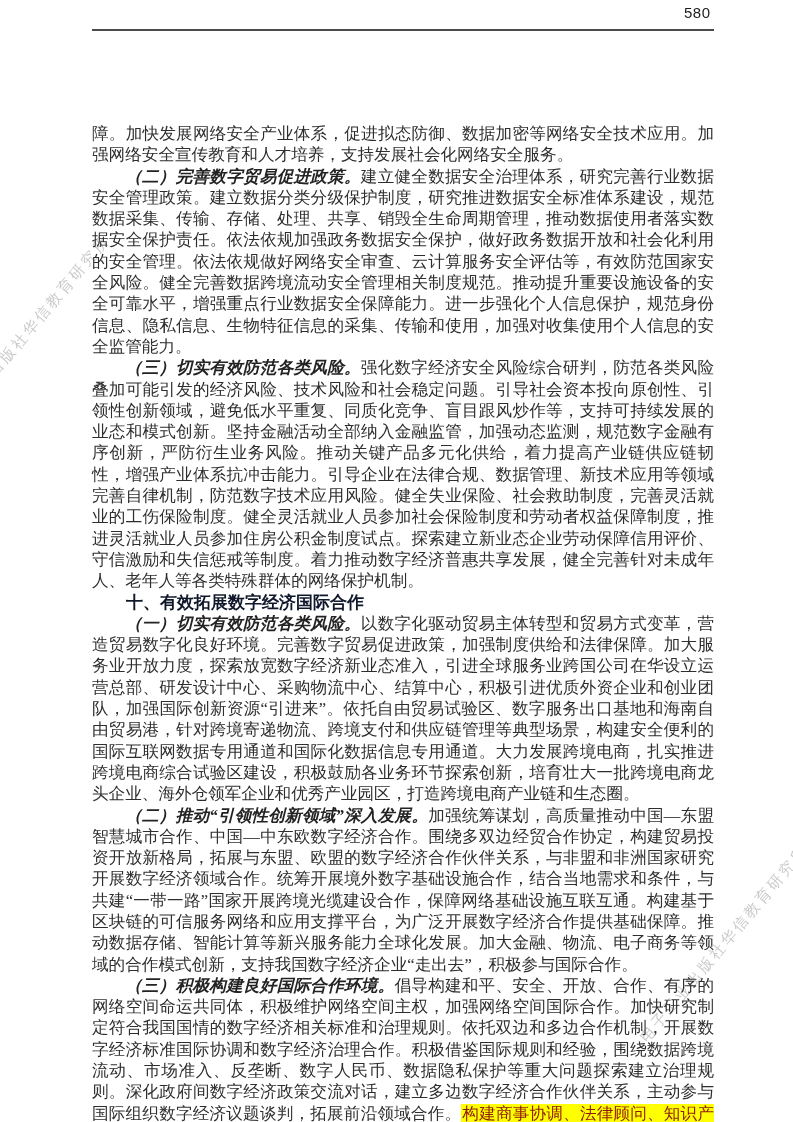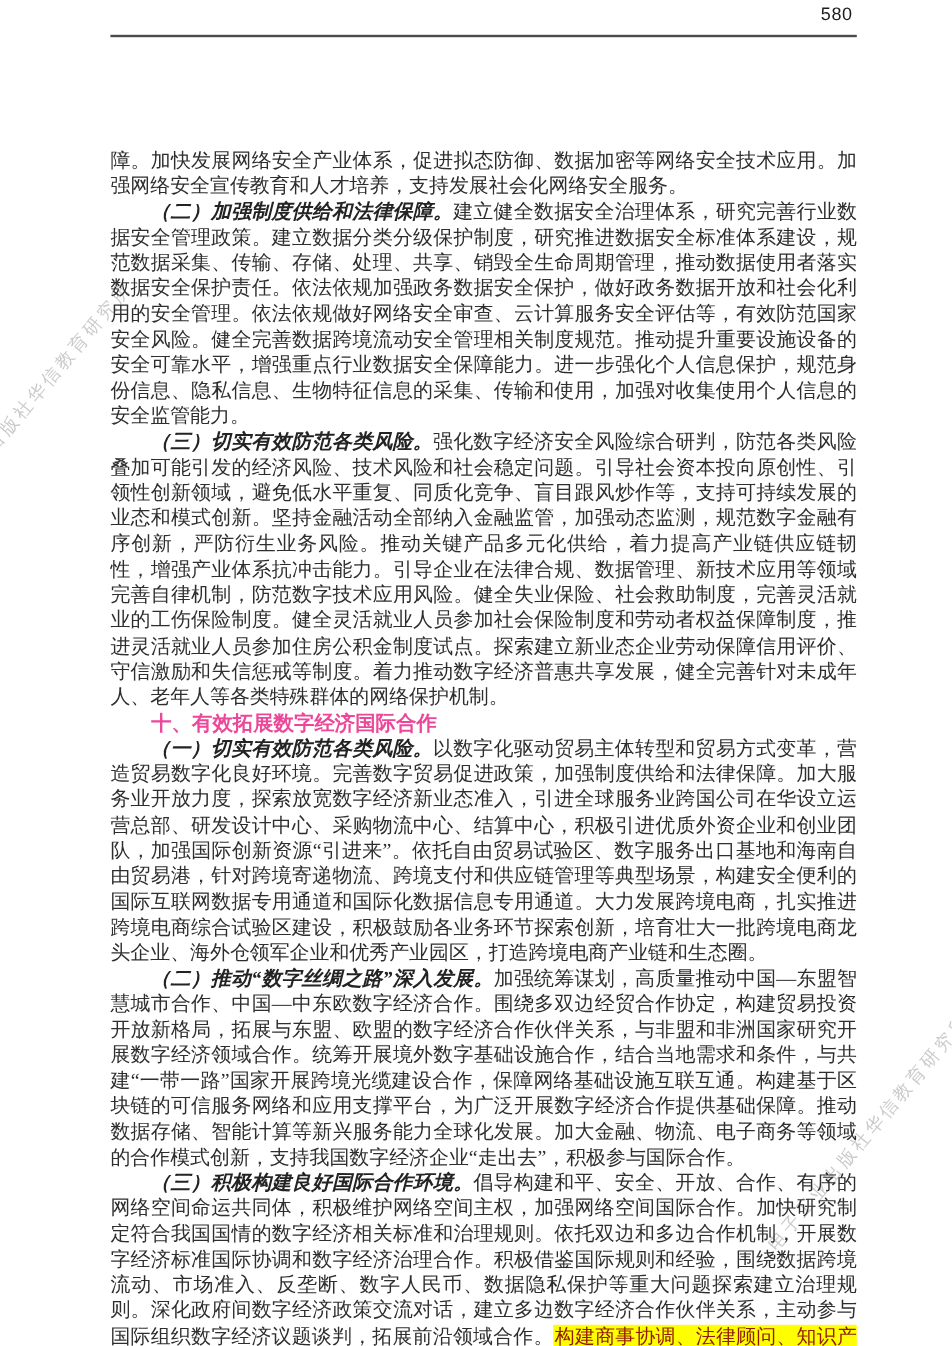--- a/index.html
+++ b/index.html
@@ -17,21 +17,21 @@
   }
   .doc-body{
     position:absolute;top:84px;left:92px;width:622px;
     color:#2e2e2e;font-size:16.6px;line-height:21.3px;
     text-align:justify;
   }
   .para{margin:0;text-indent:2em;}
   .para.cont{text-indent:0;margin-top:39px;}
   .sec-heading{
     margin:0;text-indent:2em;font-size:17px;line-height:21.3px;
-    font-weight:bold;color:#ec4899;
+    font-weight:bold;color:#0f172a;
   }
   .lead{font-style:italic;font-weight:600;color:#232323;}
   mark{padding:0 1px;}
   .watermark{
     position:absolute;white-space:nowrap;pointer-events:none;
     color:rgba(150,150,150,0.5);font-size:15px;letter-spacing:3px;
     transform:rotate(-50deg);transform-origin:0 0;
     font-family:"Liberation Serif", serif;
   }
   .watermark.wm-left{left:-62px;top:424px;}
@@ -41,19 +41,19 @@
 <body>
 
 <div class="page-number">580</div>
 <div class="top-rule"></div>
 
 <div class="watermark wm-left">电子工业出版社华信教育研究所</div>
 <div class="watermark wm-right">电子工业出版社华信教育研究所</div>
 
 <div class="doc-body">
     <p class="para cont">障。加快发展网络安全产业体系，促进拟态防御、数据加密等网络安全技术应用。加强网络安全宣传教育和人才培养，支持发展社会化网络安全服务。</p>
-    <p class="para"><span class="lead">（二）加强制度供给和法律保障。</span>建立健全数据安全治理体系，研究完善行业数据安全管理政策。建立数据分类分级保护制度，研究推进数据安全标准体系建设，规范数据采集、传输、存储、处理、共享、销毁全生命周期管理，推动数据使用者落实数据安全保护责任。依法依规加强政务数据安全保护，做好政务数据开放和社会化利用的安全管理。依法依规做好网络安全审查、云计算服务安全评估等，有效防范国家安全风险。健全完善数据跨境流动安全管理相关制度规范。推动提升重要设施设备的安全可靠水平，增强重点行业数据安全保障能力。进一步强化个人信息保护，规范身份信息、隐私信息、生物特征信息的采集、传输和使用，加强对收集使用个人信息的安全监管能力。</p>
+    <p class="para"><span class="lead">（二）完善数字贸易促进政策。</span>建立健全数据安全治理体系，研究完善行业数据安全管理政策。建立数据分类分级保护制度，研究推进数据安全标准体系建设，规范数据采集、传输、存储、处理、共享、销毁全生命周期管理，推动数据使用者落实数据安全保护责任。依法依规加强政务数据安全保护，做好政务数据开放和社会化利用的安全管理。依法依规做好网络安全审查、云计算服务安全评估等，有效防范国家安全风险。健全完善数据跨境流动安全管理相关制度规范。推动提升重要设施设备的安全可靠水平，增强重点行业数据安全保障能力。进一步强化个人信息保护，规范身份信息、隐私信息、生物特征信息的采集、传输和使用，加强对收集使用个人信息的安全监管能力。</p>
     <p class="para"><span class="lead">（三）切实有效防范各类风险。</span>强化数字经济安全风险综合研判，防范各类风险叠加可能引发的经济风险、技术风险和社会稳定问题。引导社会资本投向原创性、引领性创新领域，避免低水平重复、同质化竞争、盲目跟风炒作等，支持可持续发展的业态和模式创新。坚持金融活动全部纳入金融监管，加强动态监测，规范数字金融有序创新，严防衍生业务风险。推动关键产品多元化供给，着力提高产业链供应链韧性，增强产业体系抗冲击能力。引导企业在法律合规、数据管理、新技术应用等领域完善自律机制，防范数字技术应用风险。健全失业保险、社会救助制度，完善灵活就业的工伤保险制度。健全灵活就业人员参加社会保险制度和劳动者权益保障制度，推进灵活就业人员参加住房公积金制度试点。探索建立新业态企业劳动保障信用评价、守信激励和失信惩戒等制度。着力推动数字经济普惠共享发展，健全完善针对未成年人、老年人等各类特殊群体的网络保护机制。</p>
     <h3 class="sec-heading">十、有效拓展数字经济国际合作</h3>
     <p class="para"><span class="lead">（一）切实有效防范各类风险。</span>以数字化驱动贸易主体转型和贸易方式变革，营造贸易数字化良好环境。完善数字贸易促进政策，加强制度供给和法律保障。加大服务业开放力度，探索放宽数字经济新业态准入，引进全球服务业跨国公司在华设立运营总部、研发设计中心、采购物流中心、结算中心，积极引进优质外资企业和创业团队，加强国际创新资源“引进来”。依托自由贸易试验区、数字服务出口基地和海南自由贸易港，针对跨境寄递物流、跨境支付和供应链管理等典型场景，构建安全便利的国际互联网数据专用通道和国际化数据信息专用通道。大力发展跨境电商，扎实推进跨境电商综合试验区建设，积极鼓励各业务环节探索创新，培育壮大一批跨境电商龙头企业、海外仓领军企业和优秀产业园区，打造跨境电商产业链和生态圈。</p>
-    <p class="para"><span class="lead">（二）推动“数字丝绸之路”深入发展。</span>加强统筹谋划，高质量推动中国—东盟智慧城市合作、中国—中东欧数字经济合作。围绕多双边经贸合作协定，构建贸易投资开放新格局，拓展与东盟、欧盟的数字经济合作伙伴关系，与非盟和非洲国家研究开展数字经济领域合作。统筹开展境外数字基础设施合作，结合当地需求和条件，与共建“一带一路”国家开展跨境光缆建设合作，保障网络基础设施互联互通。构建基于区块链的可信服务网络和应用支撑平台，为广泛开展数字经济合作提供基础保障。推动数据存储、智能计算等新兴服务能力全球化发展。加大金融、物流、电子商务等领域的合作模式创新，支持我国数字经济企业“走出去”，积极参与国际合作。</p>
+    <p class="para"><span class="lead">（二）推动“引领性创新领域”深入发展。</span>加强统筹谋划，高质量推动中国—东盟智慧城市合作、中国—中东欧数字经济合作。围绕多双边经贸合作协定，构建贸易投资开放新格局，拓展与东盟、欧盟的数字经济合作伙伴关系，与非盟和非洲国家研究开展数字经济领域合作。统筹开展境外数字基础设施合作，结合当地需求和条件，与共建“一带一路”国家开展跨境光缆建设合作，保障网络基础设施互联互通。构建基于区块链的可信服务网络和应用支撑平台，为广泛开展数字经济合作提供基础保障。推动数据存储、智能计算等新兴服务能力全球化发展。加大金融、物流、电子商务等领域的合作模式创新，支持我国数字经济企业“走出去”，积极参与国际合作。</p>
     <p class="para"><span class="lead">（三）积极构建良好国际合作环境。</span>倡导构建和平、安全、开放、合作、有序的网络空间命运共同体，积极维护网络空间主权，加强网络空间国际合作。加快研究制定符合我国国情的数字经济相关标准和治理规则。依托双边和多边合作机制，开展数字经济标准国际协调和数字经济治理合作。积极借鉴国际规则和经验，围绕数据跨境流动、市场准入、反垄断、数字人民币、数据隐私保护等重大问题探索建立治理规则。深化政府间数字经济政策交流对话，建立多边数字经济合作伙伴关系，主动参与国际组织数字经济议题谈判，拓展前沿领域合作。<mark style="background: rgb(255, 255, 0); color: rgb(143, 26, 11);">构建商事协调、法律顾问、知识产权等专业化中介服务机制和公共服务平台，</mark>防范各类涉外经贸法律风险，为出海企业保驾护航。</p>
   </div>
 
 </body></html>

